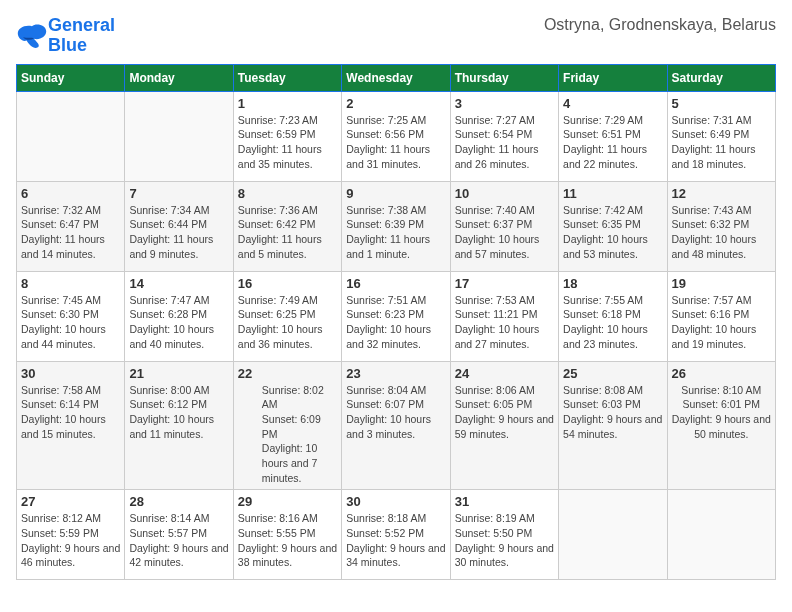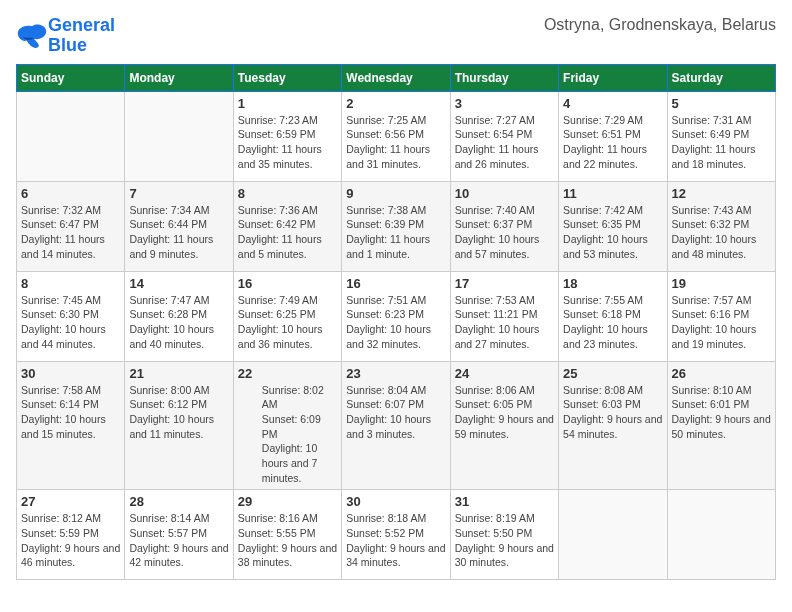--- a/index.html
+++ b/index.html
@@ -275,21 +275,21 @@
 Daylight: 9 hours and 59 minutes.</div>
         </td>
         <td>
           <span class="day-num">25</span>
           <div class="day-detail" style="white-space: pre-line;">Sunrise: 8:08 AM
 Sunset: 6:03 PM
 Daylight: 9 hours and 54 minutes.</div>
         </td>
         <td>
           <span class="day-num">26</span>
-          <div class="day-detail" style="white-space: pre-line;">Sunrise: 8:10 AM
+          <div class="day-detail" style="white-space: pre-line; text-align: center;">Sunrise: 8:10 AM
 Sunset: 6:01 PM
 Daylight: 9 hours and 50 minutes.</div>
         </td>
       </tr>
       <tr>
         <td>
           <span class="day-num">27</span>
           <div class="day-detail" style="white-space: pre-line;">Sunrise: 8:12 AM
 Sunset: 5:59 PM
 Daylight: 9 hours and 46 minutes.</div>

